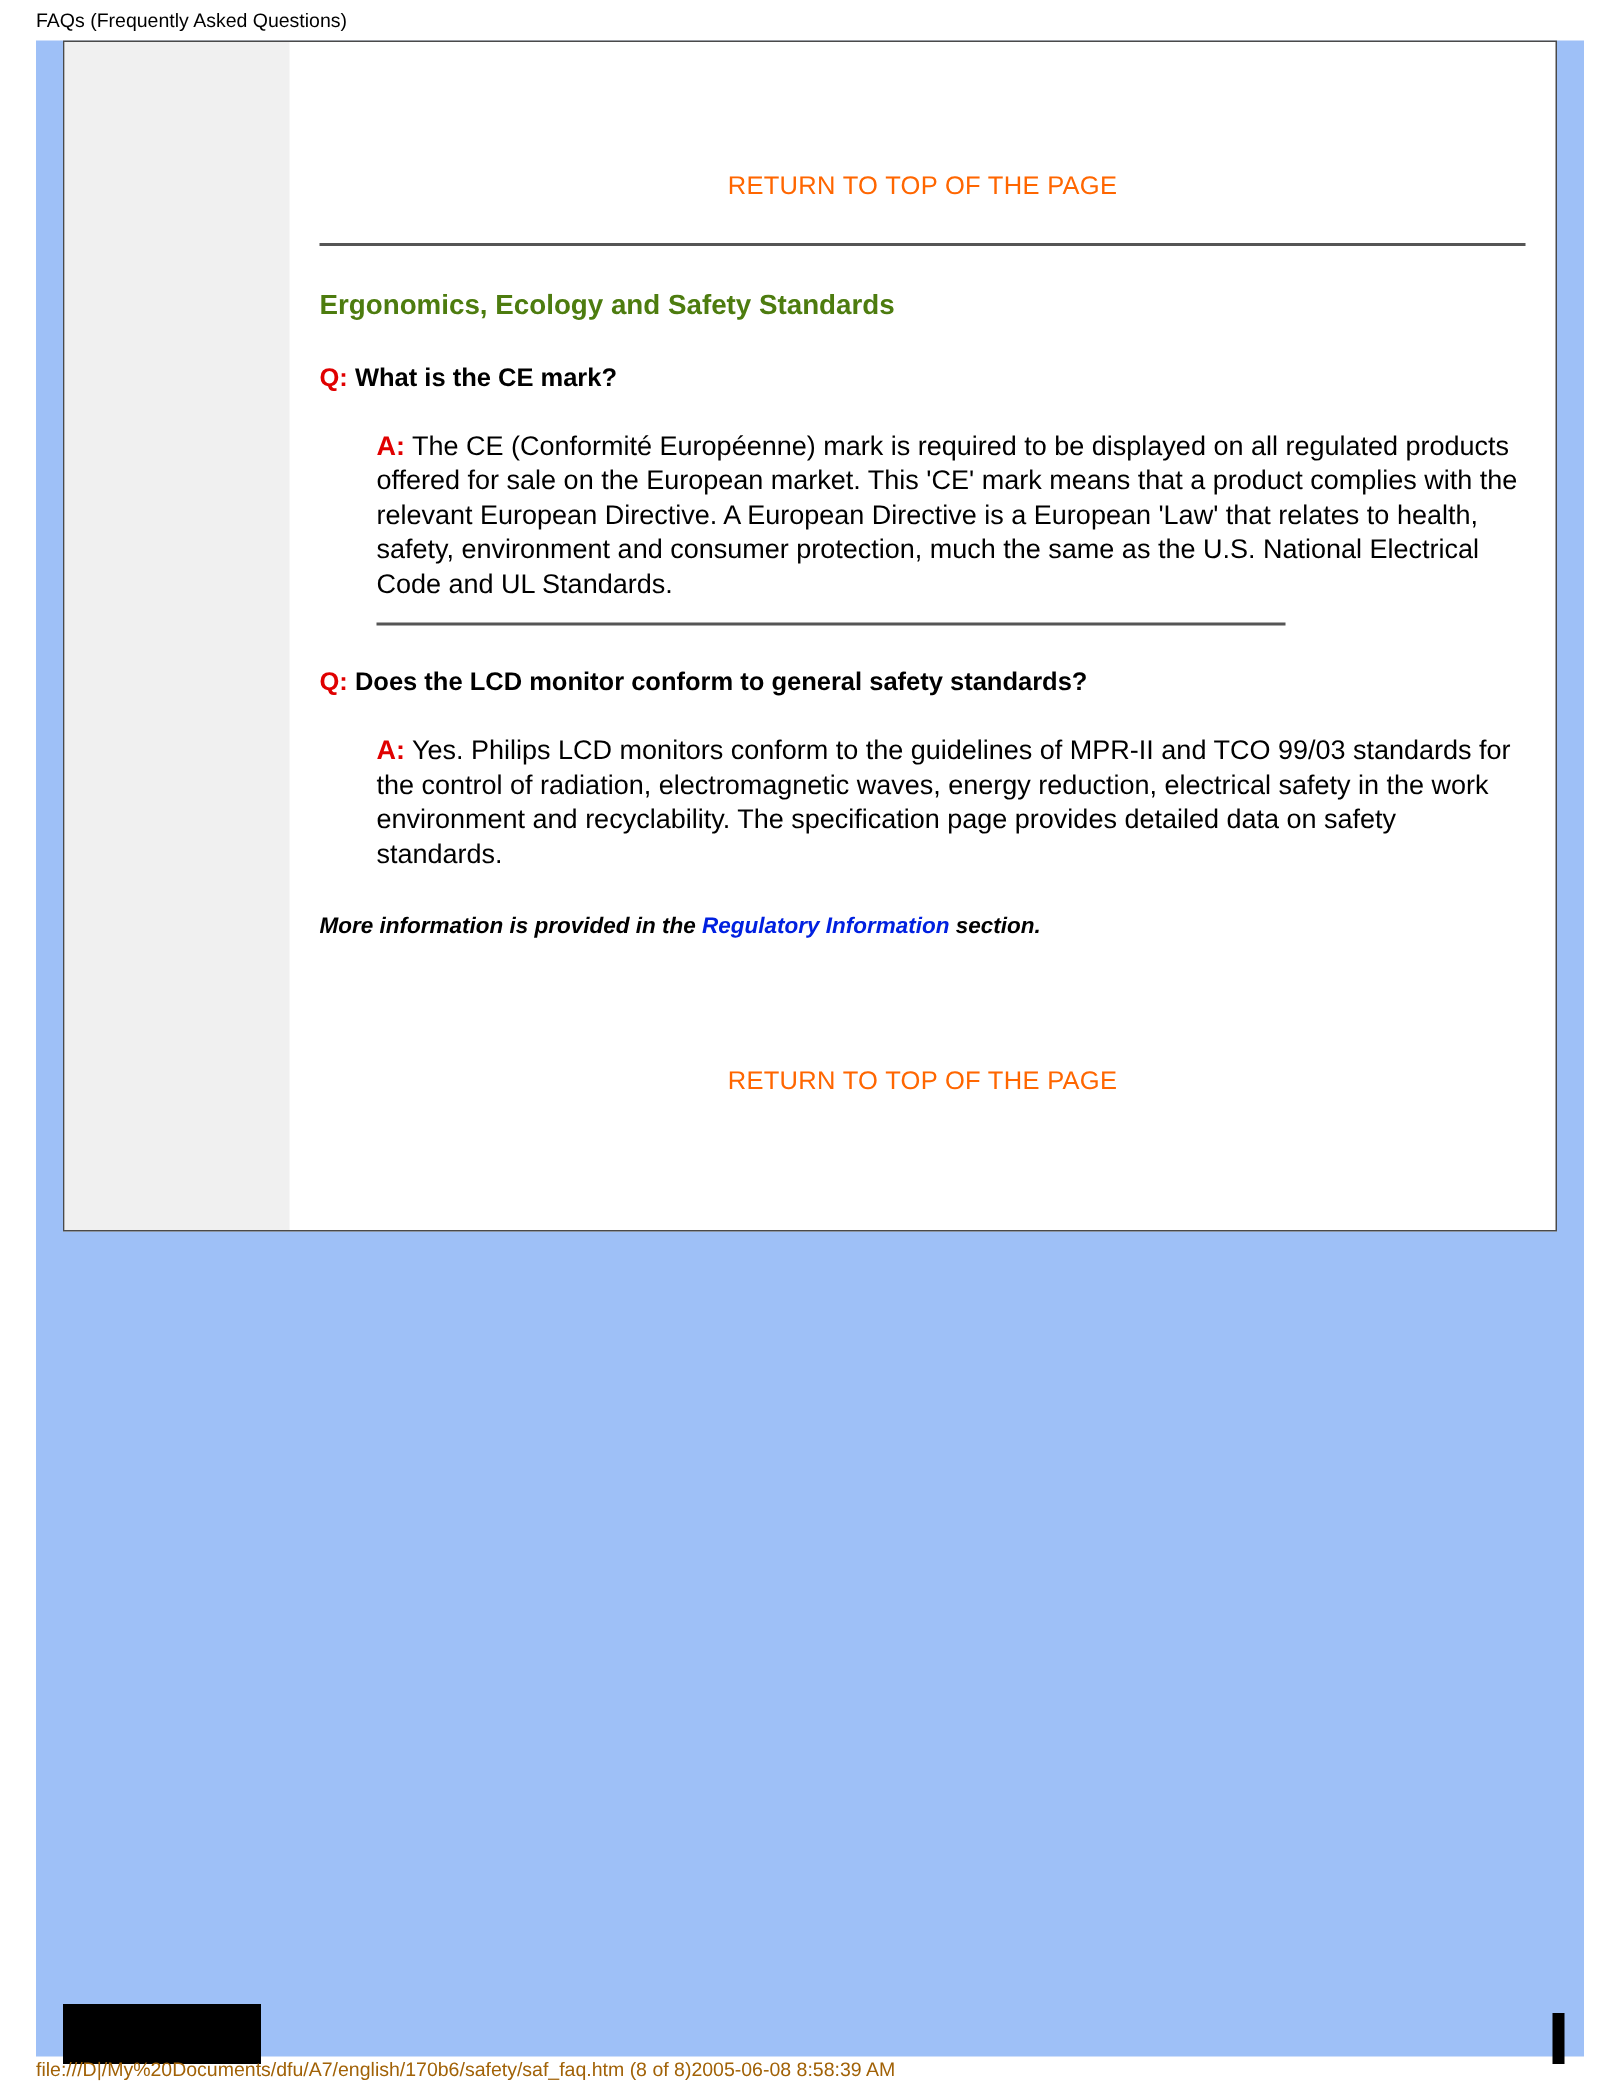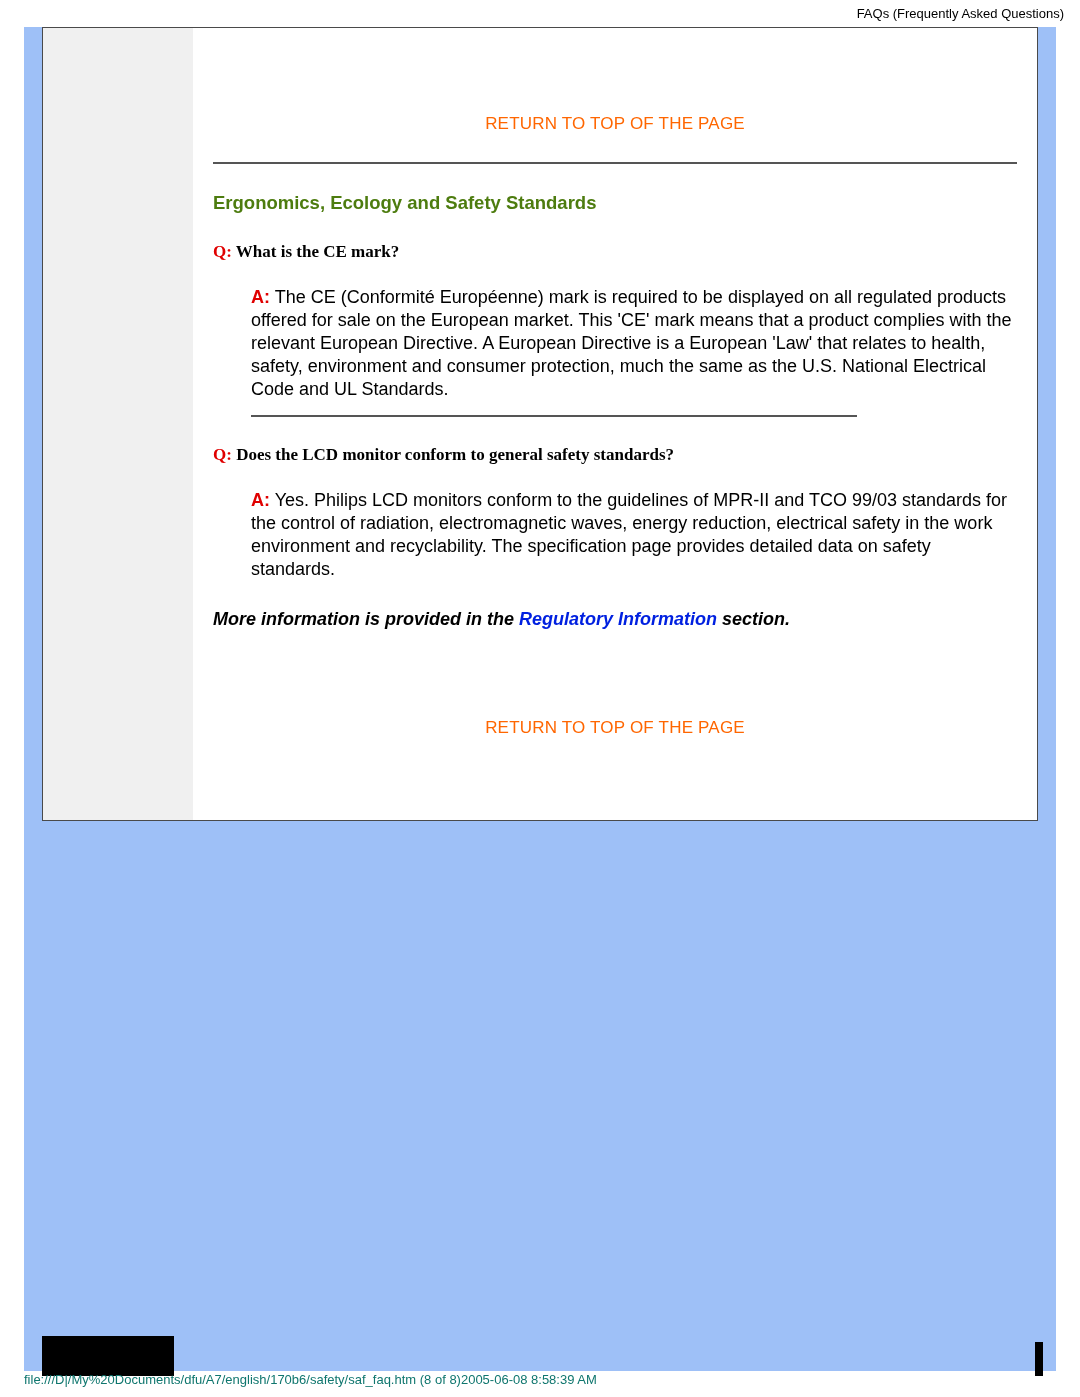--- a/index.html
+++ b/index.html
@@ -8,21 +8,20 @@
     width: 1080px; height: 1397px;
     font-family: Arial, Helvetica, sans-serif;
     background: #ffffff;
     overflow: hidden;
   }
   .header-strip {
     padding: 6px 16px 6px 24px;
     font-size: 13px;
     color: #000;
     background: #ffffff;
-    text-align: right;
   }
   .outer {
     position: relative;
     margin: 0 auto;
     width: 1032px;
     background: #9ec0f7;
     padding-bottom: 550px;
   }
   .doc-frame {
     position: relative;
@@ -67,42 +66,41 @@
   .section-title {
     color: #4d7c0f;
     font-weight: bold;
     font-size: 18.5px;
     margin: 0 0 28px 0;
   }
   .q-line {
     font-weight: bold;
     font-size: 17px;
     margin: 0 0 24px 0;
-    font-family: Liberation Serif, serif;
   }
   .q-prefix { color: #e00000; }
   .a-block {
     font-size: 18px;
     line-height: 1.28;
     margin: 0 0 0 38px;
   }
   .a-prefix { color: #e00000; font-weight: bold; }
   .hr-inner-wrap {
     margin: 14px 0 28px 38px;
     padding-right: 160px;
   }
   .hr-inner {
     border: none;
     border-top: 2px solid #555;
   }
   .q2 { margin-top: 14px; }
   .more-info {
     font-style: italic;
     font-weight: bold;
-    font-size: 18px;
+    font-size: 15px;
     margin-top: 28px;
   }
   .more-info .reglink { color: #0020e0; }
   .black-block {
     position: absolute;
     left: 18px;
     bottom: -5px;
     width: 132px;
     height: 40px;
     background: #000;
@@ -113,21 +111,21 @@
     bottom: -5px;
     width: 8px;
     height: 34px;
     background: #000;
   }
   .footer-path {
     position: absolute;
     left: 24px;
     bottom: 10px;
     font-size: 13px;
-    color: #0f766e;
+    color: #a16207;
   }
 </style>
 </head>
 <body>
 
 <div class="header-strip">FAQs (Frequently Asked Questions)</div>
 
 <div class="outer">
 
   <div class="doc-frame">

